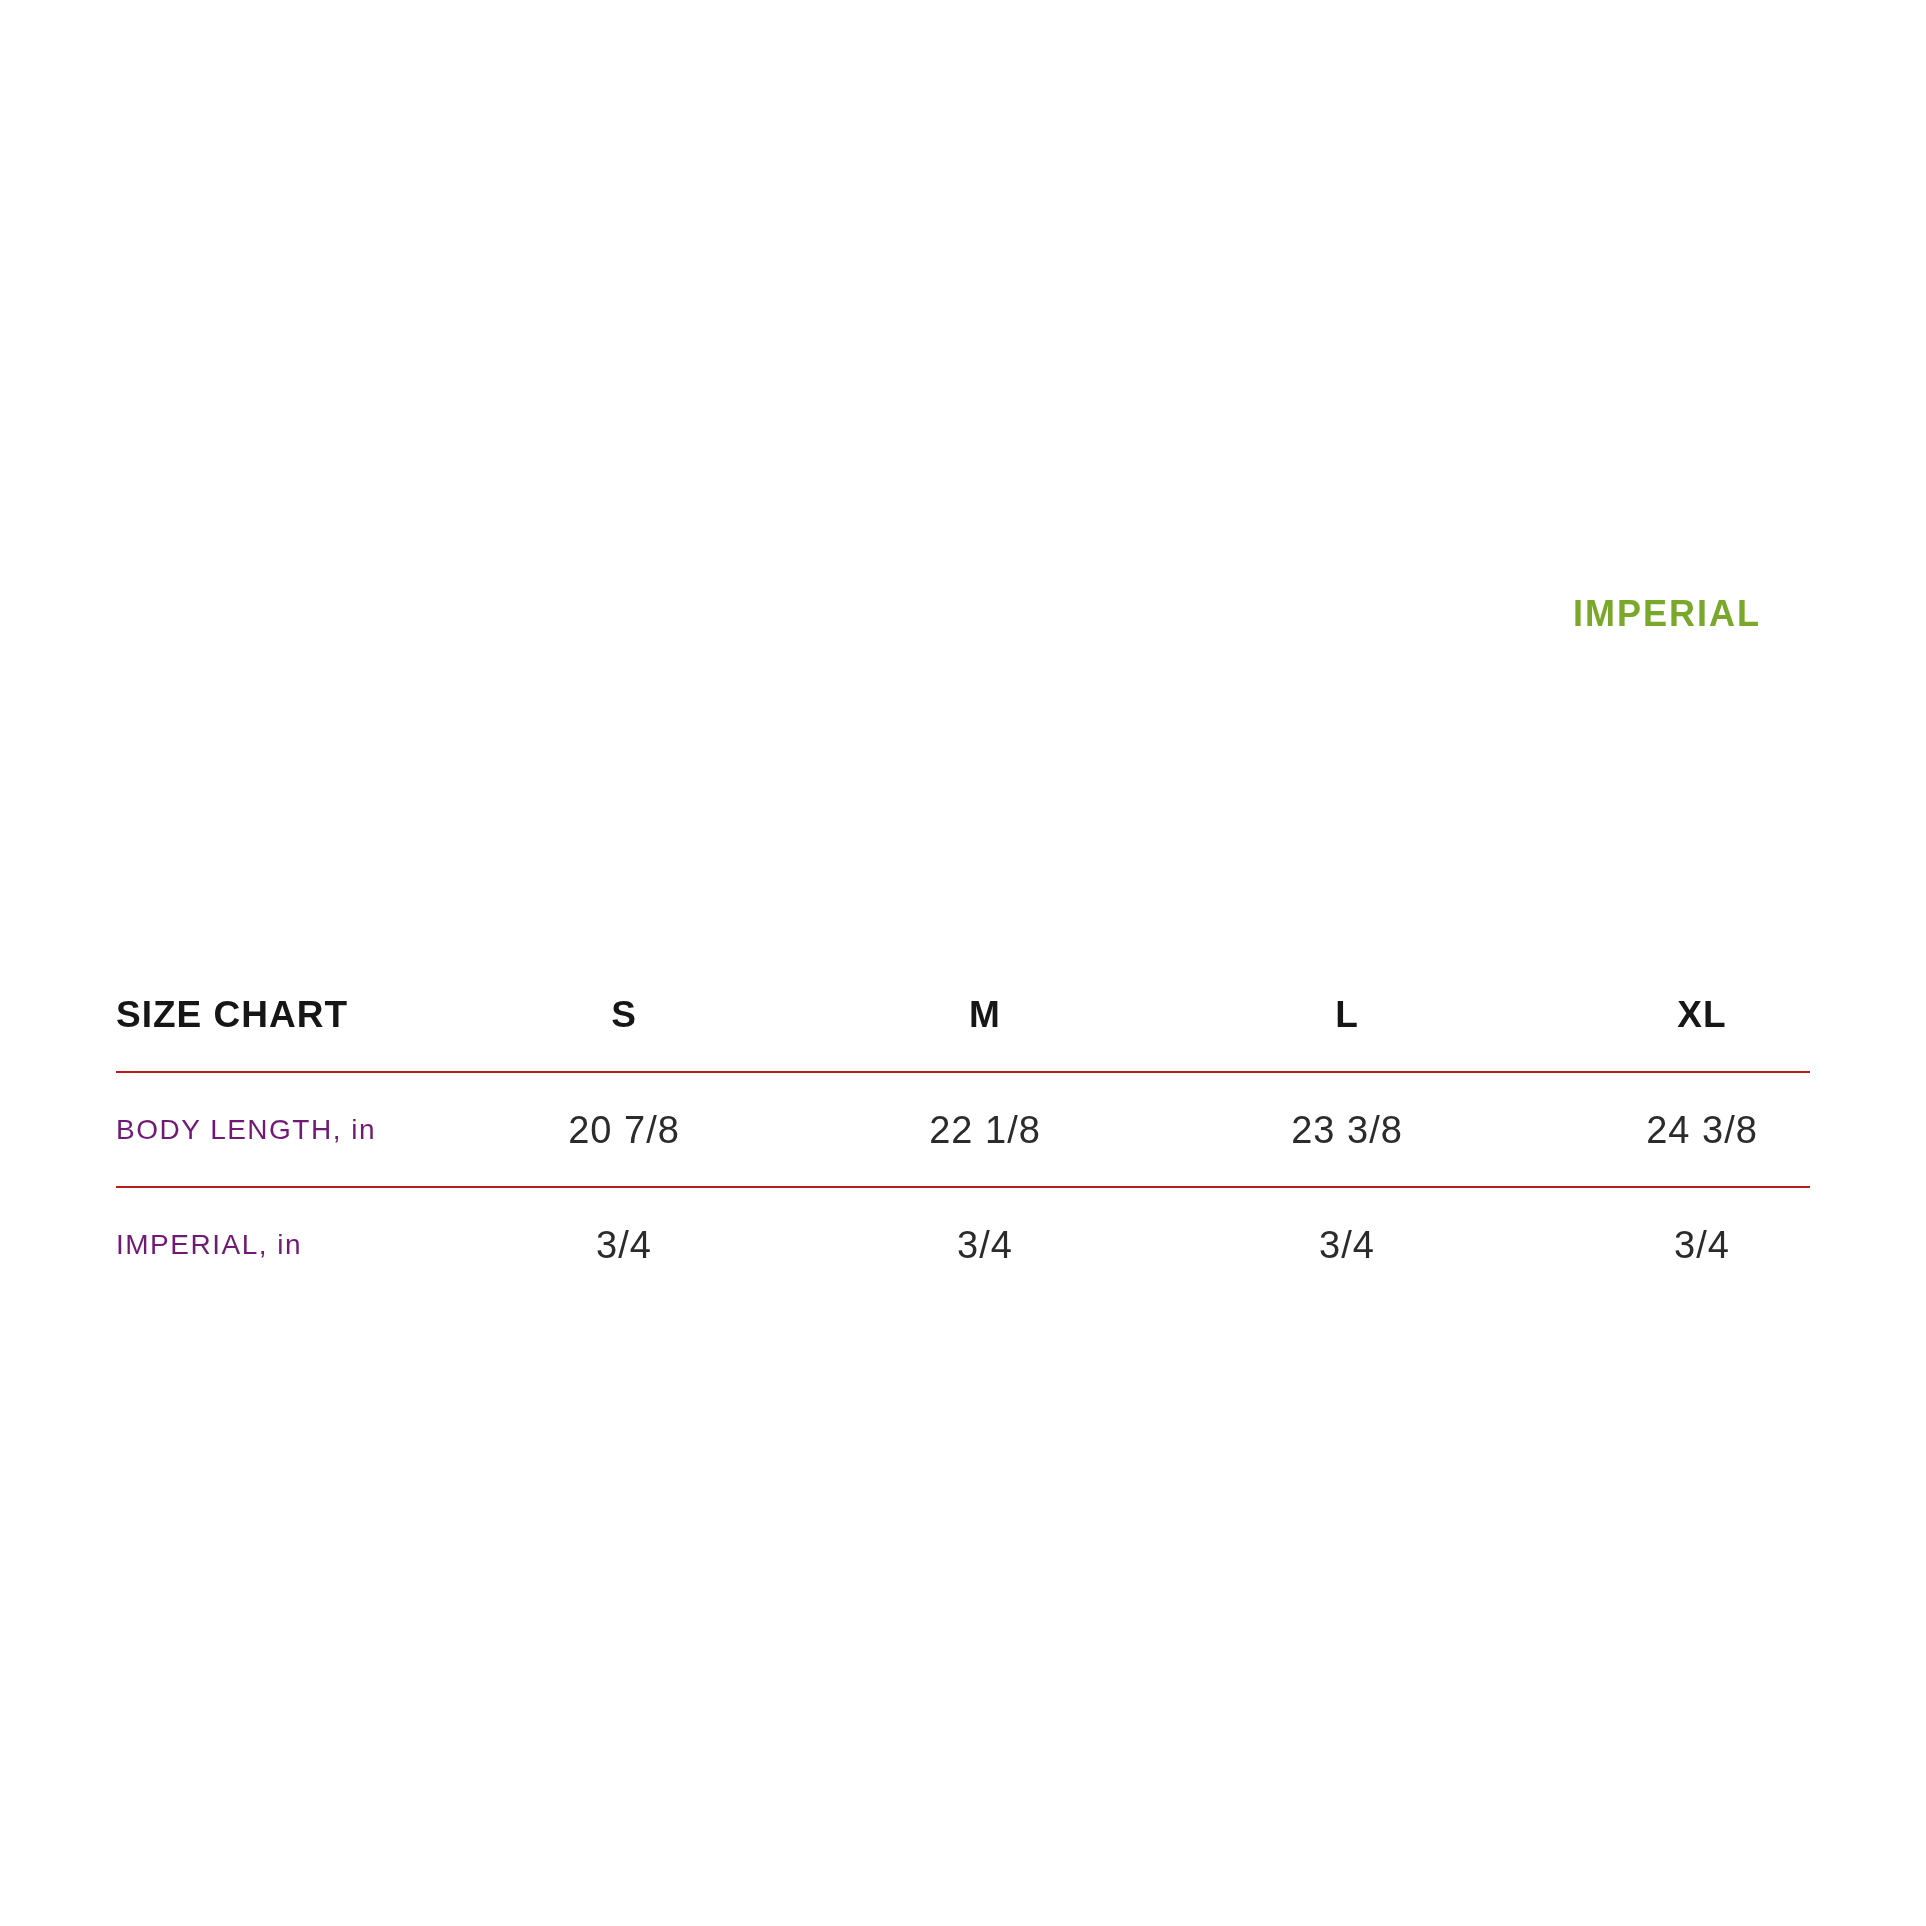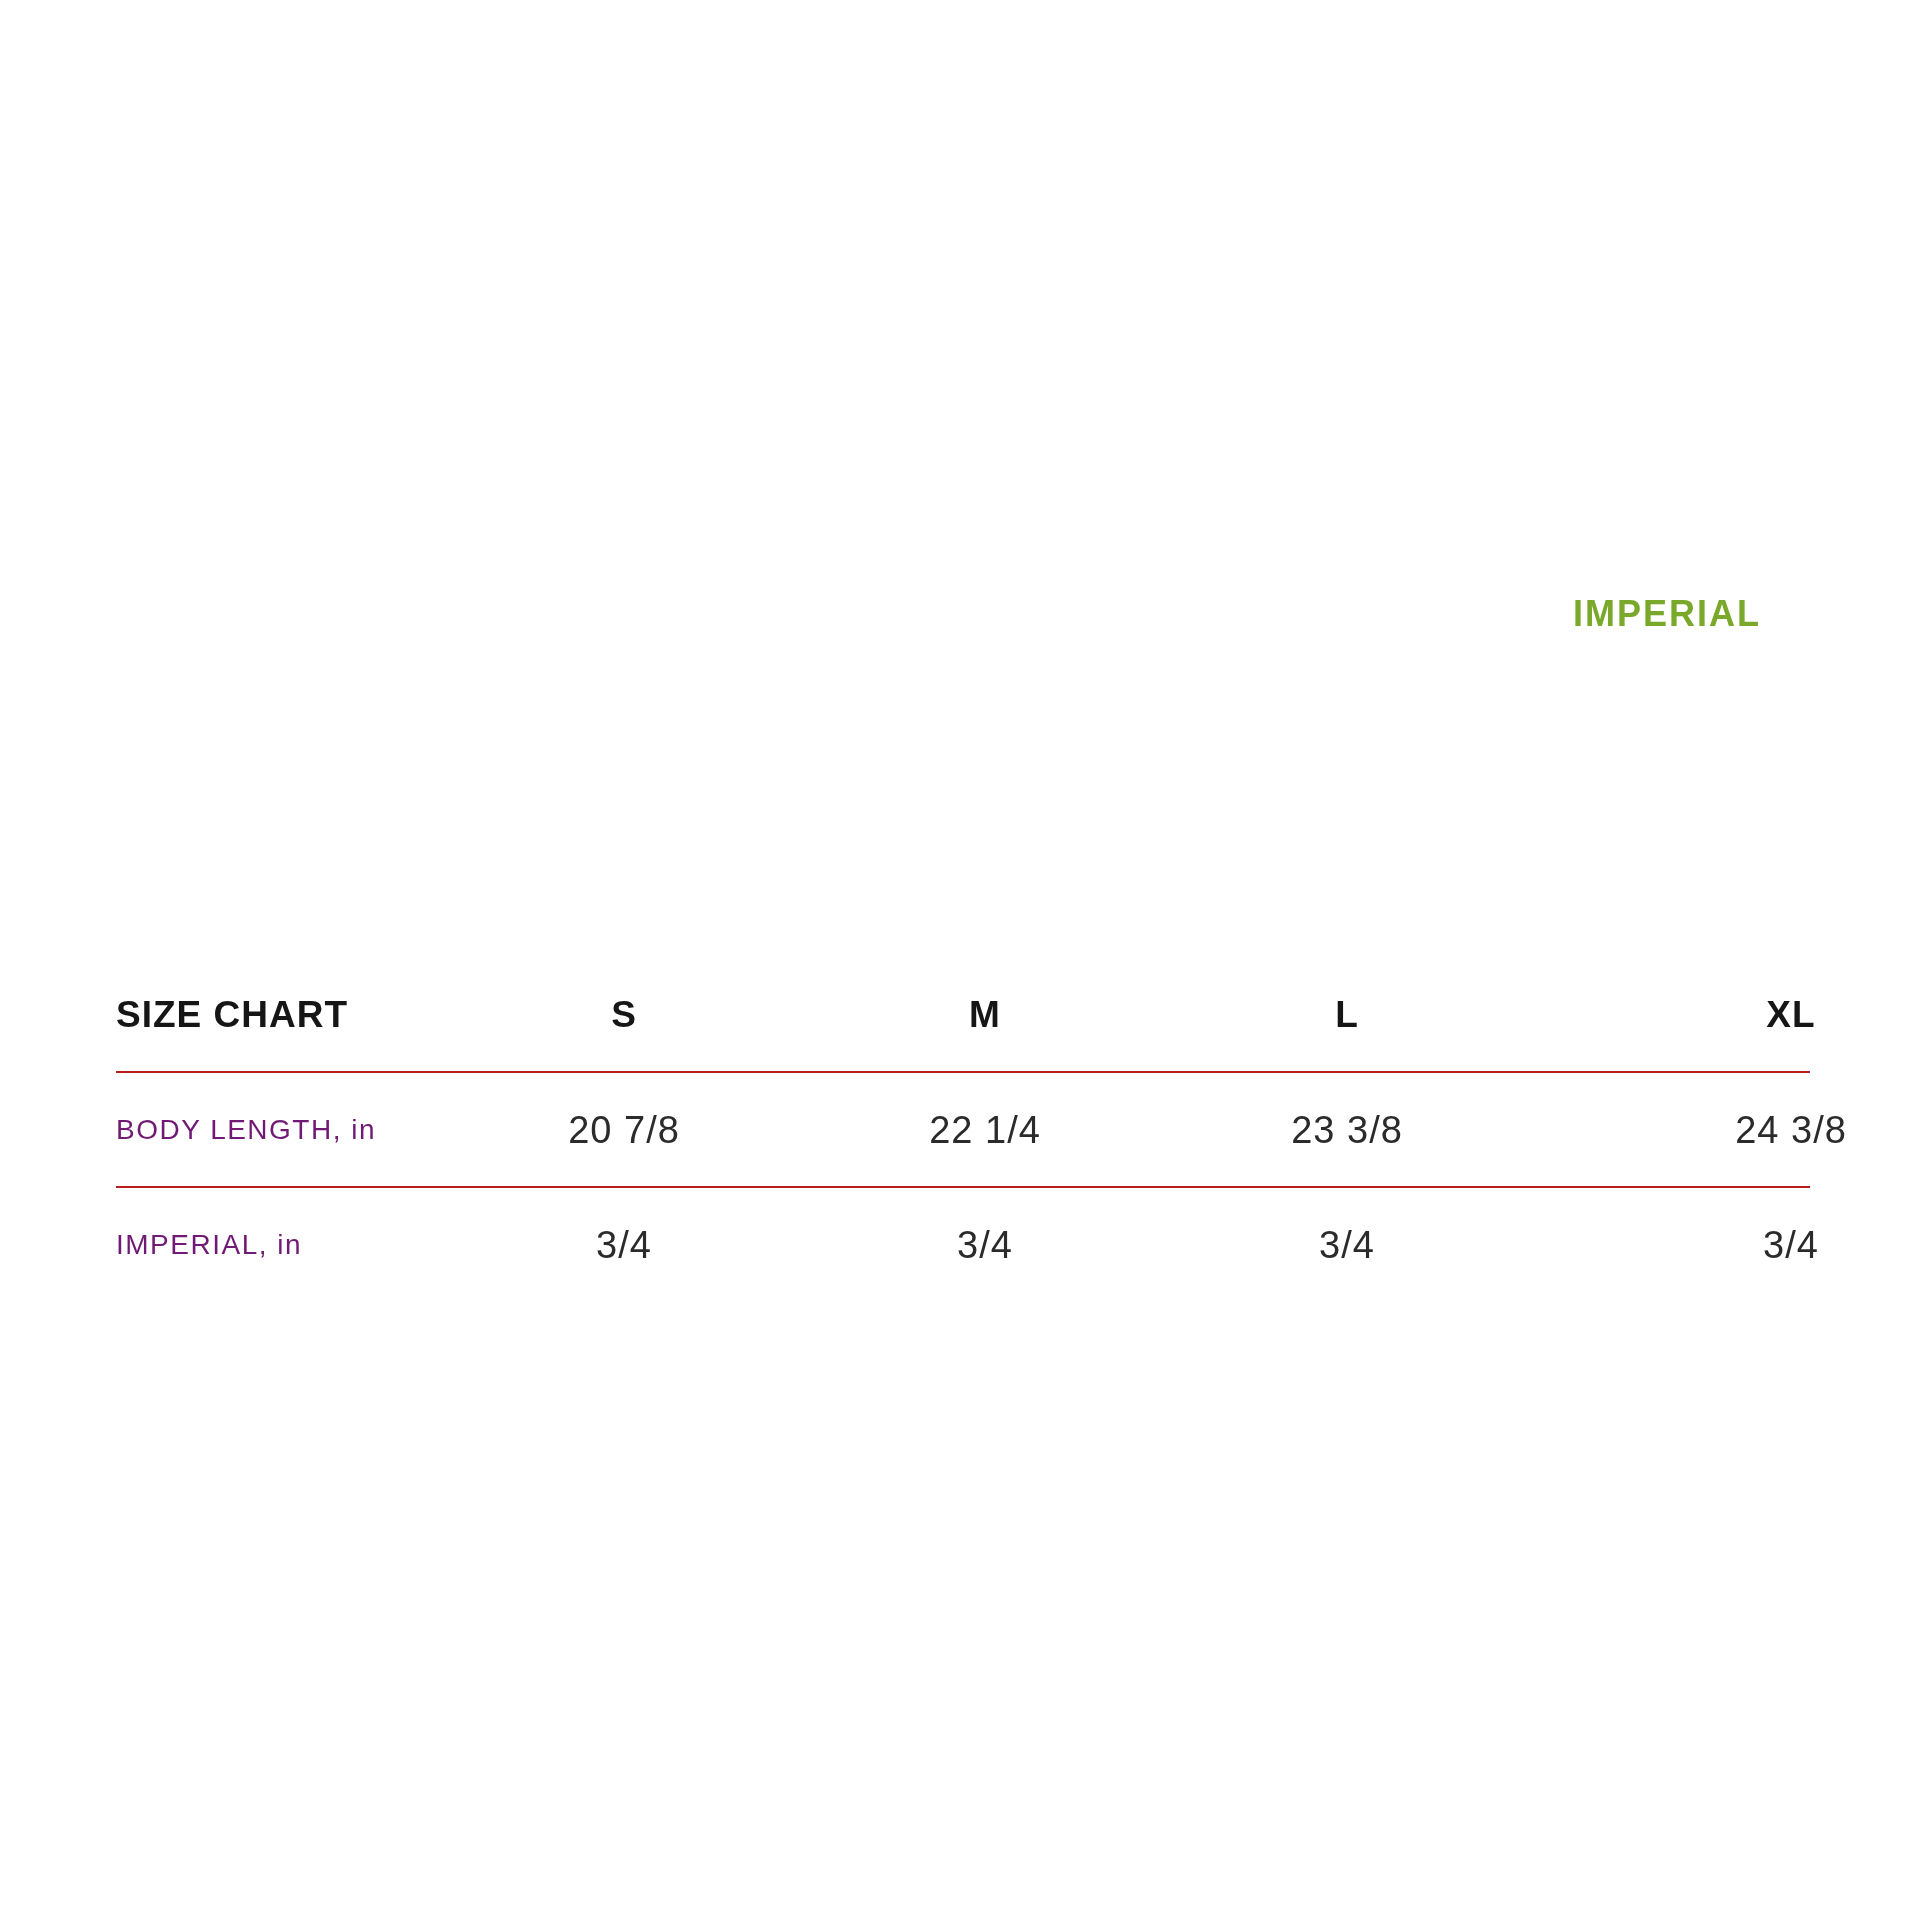--- a/index.html
+++ b/index.html
@@ -84,21 +84,21 @@
   }
   .value {
     font-size: 38px;
     font-weight: 400;
     letter-spacing: 1px;
     color: #2b2b2b;
   }
   .col-s  { left: 508px; }
   .col-m  { left: 869px; }
   .col-l  { left: 1231px; }
-  .col-xl { left: 1675px; }
+  .col-xl { left: 1586px; }
 </style>
 </head>
 <body>
 
 <div class="page">
 
   <div class="title-block">
     <div class="units-label">IMPERIAL</div>
   </div>
 
@@ -108,21 +108,21 @@
       <span class="corner-label">SIZE CHART</span>
       <span class="cell col-head col-s">S</span>
       <span class="cell col-head col-m">M</span>
       <span class="cell col-head col-l">L</span>
       <span class="cell col-head col-xl">XL</span>
     </div>
 
     <div class="trow ruled">
       <span class="row-label">BODY LENGTH, in</span>
       <span class="cell value col-s">20 7/8</span>
-      <span class="cell value col-m">22 1/4</span>
+      <span class="cell value col-m">22 1/8</span>
       <span class="cell value col-l">23 3/8</span>
       <span class="cell value col-xl">24 3/8</span>
     </div>
 
 
     <div class="trow">
       <span class="row-label">IMPERIAL, in</span>
       <span class="cell value col-s">3/4</span>
       <span class="cell value col-m">3/4</span>
       <span class="cell value col-l">3/4</span>

